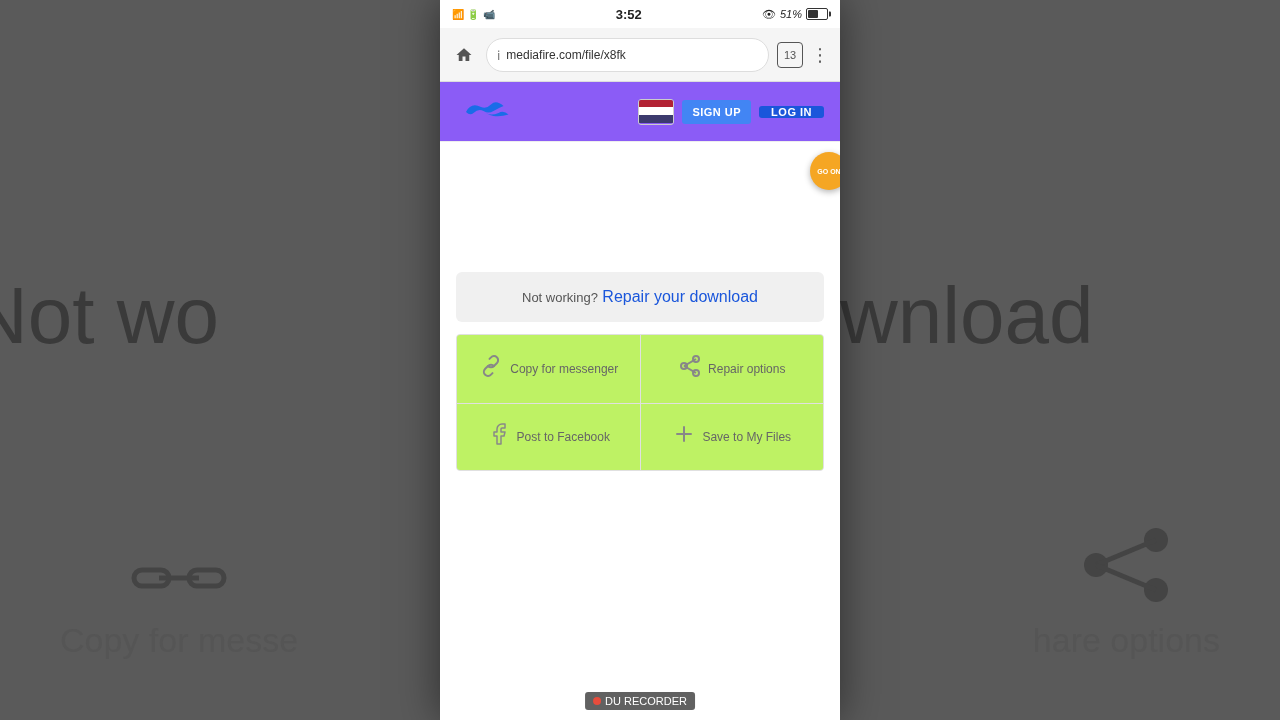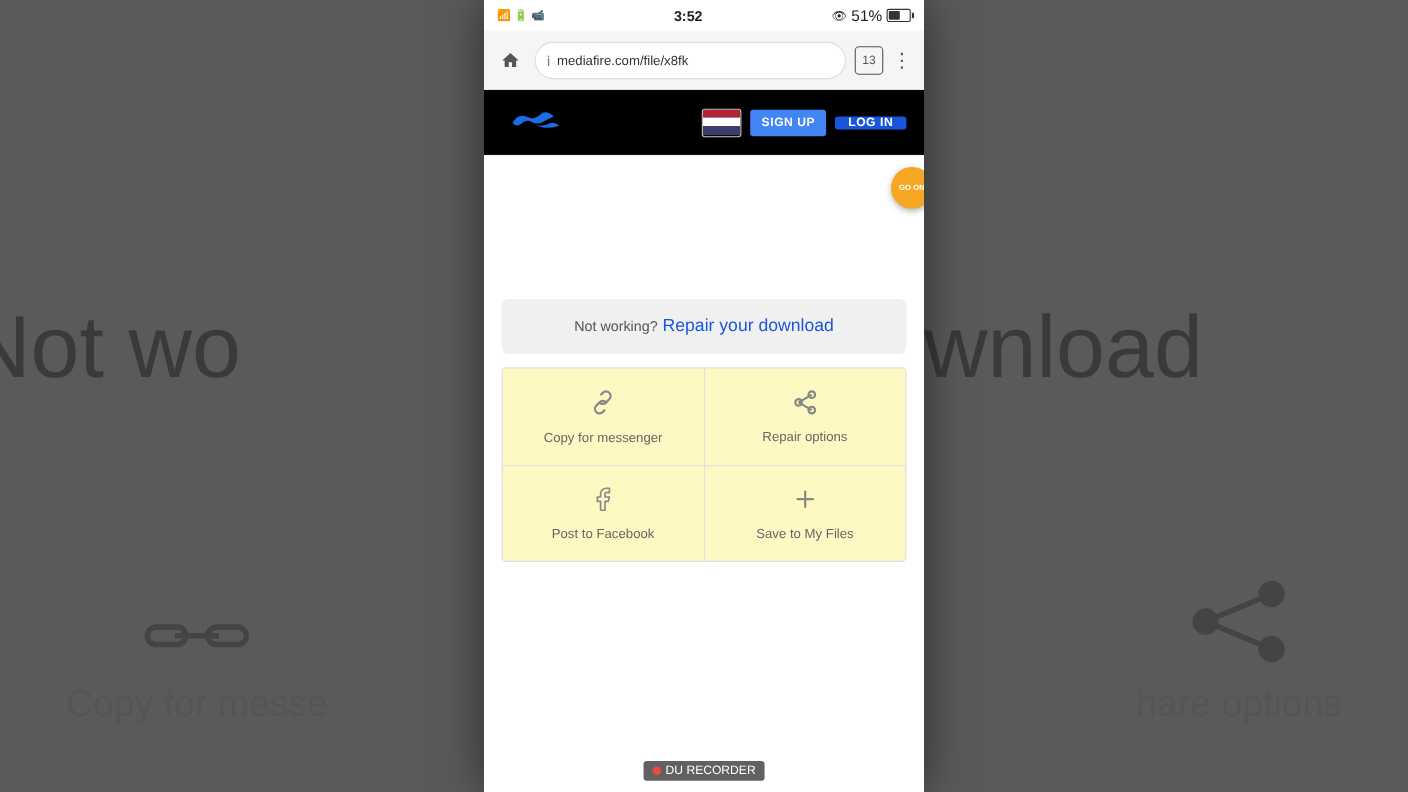--- a/index.html
+++ b/index.html
@@ -166,21 +166,21 @@
       flex: 1;
       background: #fff;
       overflow-y: auto;
       display: flex;
       flex-direction: column;
       position: relative;
     }
 
     
     .mf-header {
-      background: #000000;
+      background: #8b5cf6;
       height: 60px;
       display: flex;
       align-items: center;
       justify-content: space-between;
       padding: 0 16px;
       border-bottom: 1px solid #eee;
       flex-shrink: 0;
     }
 
     .mf-logo {
@@ -285,23 +285,23 @@
       gap: 1px;
       margin: 0 16px;
       background: #e0e0e0;
       border: 1px solid #e0e0e0;
       border-radius: 4px;
       overflow: hidden;
       flex-shrink: 0;
     }
 
     .action-btn {
-      background: #fef9c3;
-      display: flex;
-      flex-direction: column;
+      background: #bef264;
+      display: flex;
+      flex-direction: row;
       align-items: center;
       justify-content: center;
       padding: 18px 10px;
       cursor: pointer;
       gap: 6px;
       border: none;
     }
 
     .action-icon {
       font-size: 22px;
@@ -395,21 +395,21 @@
 
   <div class="status-bar">
     <div class="status-left">
       <span style="font-size:10px;">📶</span>
       <span style="font-size:10px;">🔋</span>
       <span style="font-size:10px;">📹</span>
     </div>
     <div class="status-center">3:52</div>
     <div class="status-right">
       <span style="font-size:11px;">👁</span>
-      <span style="font-size:14px;">51%</span>
+      <span style="font-size:11px;font-style:italic;">51%</span>
       <div class="battery-icon">
         <div class="battery-fill"></div>
       </div>
     </div>
   </div>
 
   <div class="browser-chrome">
     <div class="browser-home-btn">
       <svg width="18" height="18" viewBox="0 0 24 24" fill="#555">
         <path d="M10 20v-6h4v6h5v-8h3L12 3 2 12h3v8z"></path>

